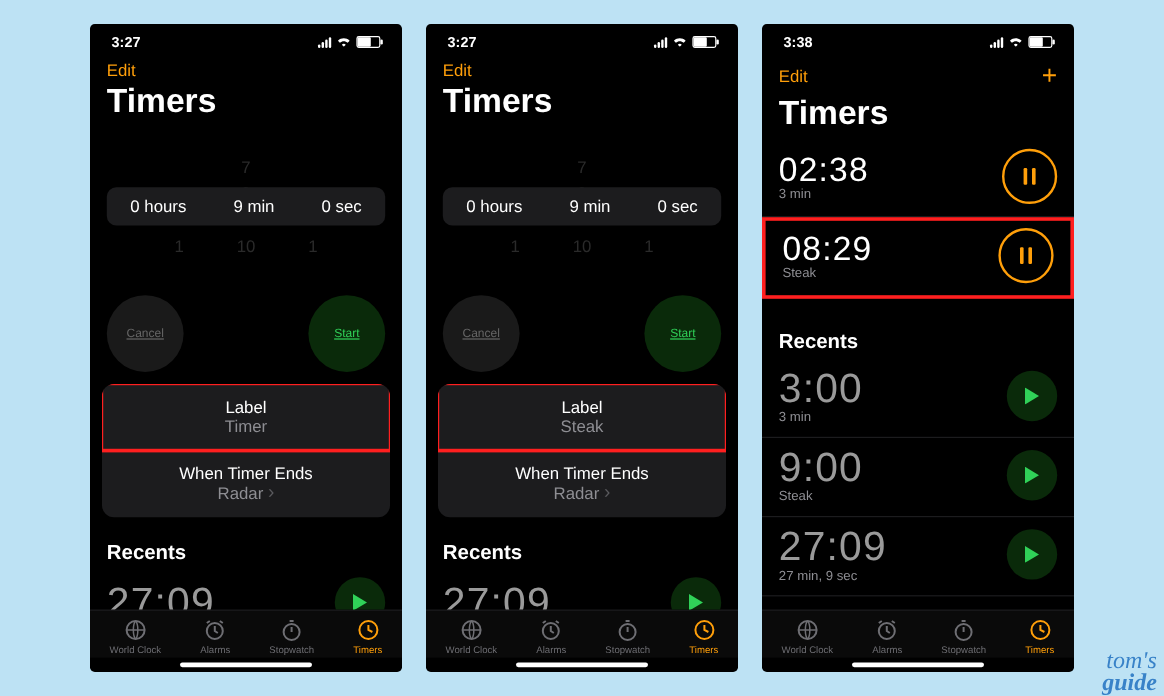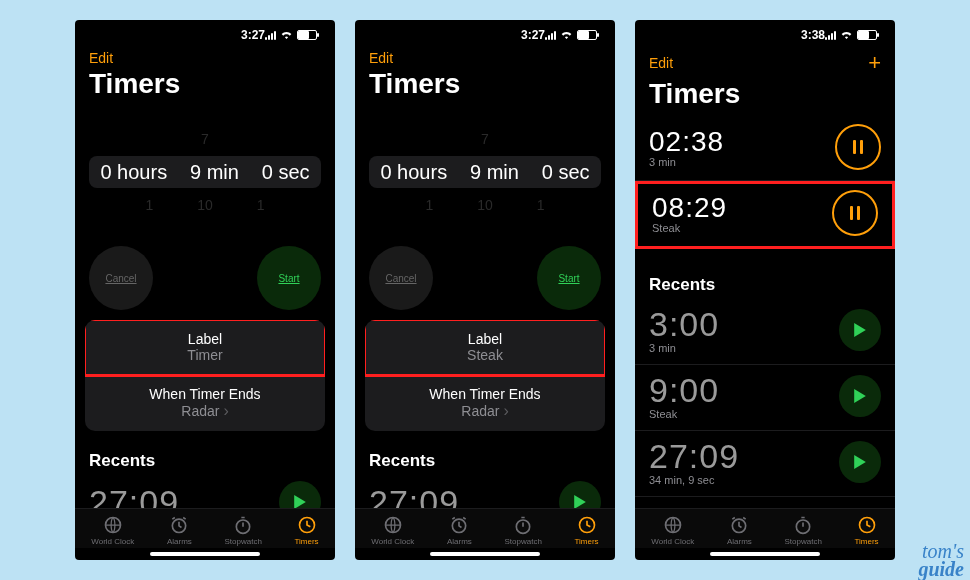--- a/index.html
+++ b/index.html
@@ -20,25 +20,26 @@
     background: #000;
     border-radius: 4px;
     overflow: hidden;
     position: relative;
     color: #fff;
     display: flex;
     flex-direction: column;
   }
   .status-bar {
     display: flex;
-    justify-content: flex-end;
+    justify-content: space-between;
     align-items: center;
     padding: 8px 18px 2px 18px;
     font-size: 12px;
     font-weight: 600;
+    gap: 12px;
   }
   .status-icons { display: flex; align-items: center; gap: 4px; }
   .signal { display: flex; align-items: flex-end; gap: 1px; }
   .signal span { width: 2px; background: #fff; border-radius: 1px; }
   .signal span:nth-child(1){height:3px}
   .signal span:nth-child(2){height:5px}
   .signal span:nth-child(3){height:7px}
   .signal span:nth-child(4){height:9px}
   .wifi { font-size: 11px; }
   .battery {
@@ -59,21 +60,21 @@
   }
   .scroll { flex: 1; overflow: hidden; position: relative; }
   
   .picker-wrap { position: relative; height: 120px; margin-top: 4px; }
   .picker-cols { display:flex; justify-content:center; gap: 44px; font-size: 15px; color:#444; position:relative; height:100%; align-items:center;}
   .picker-col { display:flex; flex-direction:column; align-items:center; line-height:22px; }
   .picker-col .faded { color:#2a2a2a; font-size:14px; }
   .picker-selected-row {
     position:absolute; left:14px; right:14px; top:44px; height:32px;
     background:#1c1c1e; border-radius:8px; display:flex; justify-content:space-around; align-items:center;
-    font-size:20px; color:#fff;
+    font-size:14px; color:#fff;
   }
   .btn-row { display:flex; justify-content:space-between; padding: 14px 14px 10px 14px; }
   .round-btn {
     width:64px; height:64px; border-radius:50%; display:flex; align-items:center; justify-content:center;
     font-size:10px;
     text-decoration:underline;
   }
   .cancel-btn { background:#1a1a1a; color:#666; }
   .start-btn { background:#0a2a0a; color:#30d158; }
   .list-card {
@@ -423,21 +424,21 @@
         </div>
       <div class="play-btn">
           <svg width="14" height="14" viewBox="0 0 10 12">
             <path d="M0 0l10 6-10 6z"></path>
           </svg>
         </div>
     </div>
     <div class="recent-row">
       <div>
           <div class="recent-time">27:09</div>
-          <div class="recent-sub">34 min, 9 sec</div>
+          <div class="recent-sub">27 min, 9 sec</div>
         </div>
       <div class="play-btn">
           <svg width="14" height="14" viewBox="0 0 10 12">
             <path d="M0 0l10 6-10 6z"></path>
           </svg>
         </div>
     </div>
   </div>
   <div class="tabbar">
     <div class="tab">

